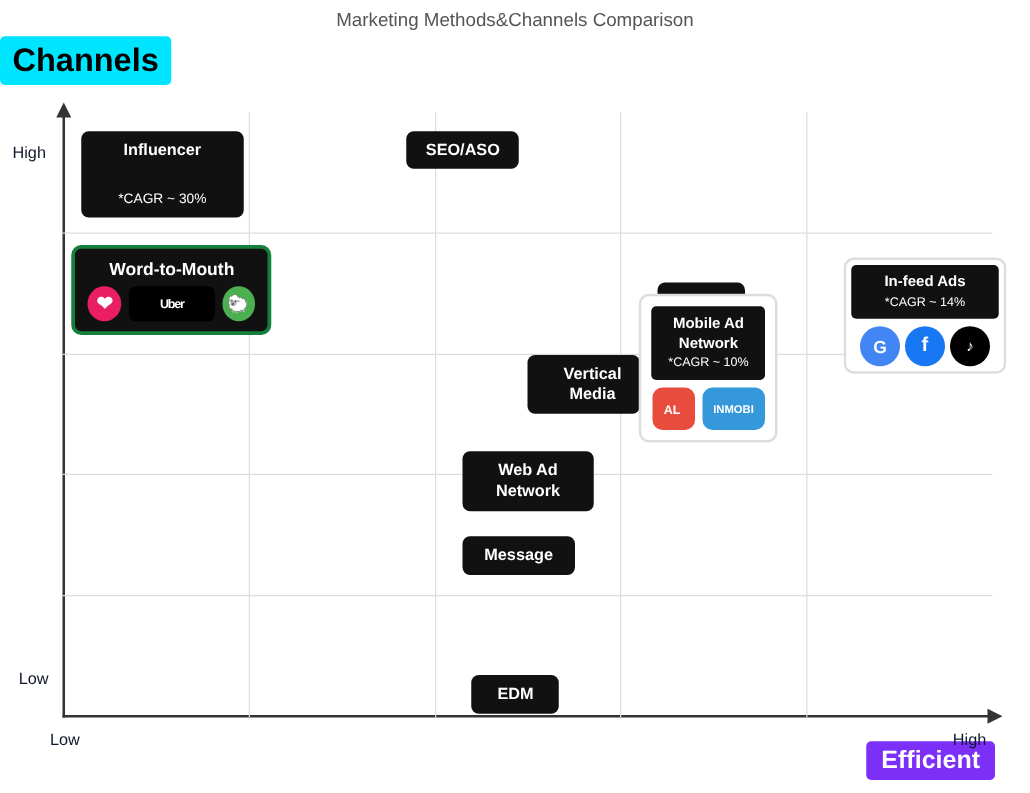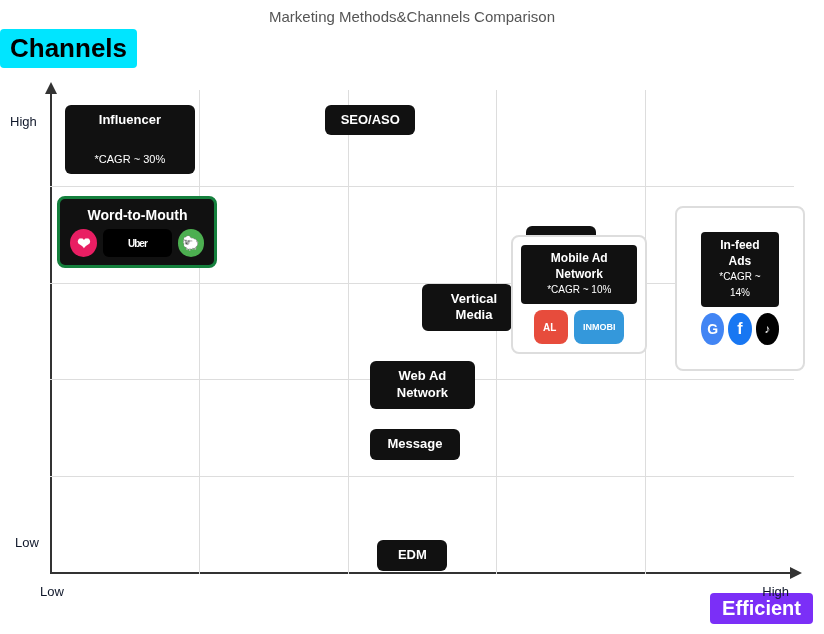--- a/index.html
+++ b/index.html
@@ -28,21 +28,21 @@
       color: #000;
       font-size: 26px;
       font-weight: bold;
       padding: 4px 10px;
       border-radius: 4px;
     }
 
     #efficient-label {
       position: absolute;
       bottom: 10px;
-      right: 11px;
+      right: 28px;
       background: #7b2ff7;
       color: #fff;
       font-size: 20px;
       font-weight: bold;
       padding: 4px 12px;
       border-radius: 4px;
       text-align: center;
     }
 
     #chart-area {
@@ -195,21 +195,21 @@
       align-items: center;
       justify-content: center;
       gap: 6px;
     }
 
     .infeed-box {
       position: absolute;
       background: #fff;
       border: 2px solid #ddd;
       border-radius: 8px;
-      padding: 24px;
+      padding: 4px;
       text-align: center;
     }
     .infeed-box .title-bar {
       background: #111;
       color: #fff;
       font-size: 12px;
       font-weight: bold;
       padding: 6px 8px;
       border-radius: 4px;
       margin-bottom: 6px;
@@ -290,21 +290,21 @@
   </div>
 
   <div class="chart-item" style="left: 64%; top: 28%; width: 70px;">
     <span>SEM</span>
   </div>
 
   <div class="chart-item" style="left: 50%; top: 40%; width: 90px; text-align:center;padding-left:24px;">
     <span>Vertical<br>Media</span>
   </div>
 
-  <div class="mobile-ad-box" style="left: 62%; top: 30%; width: 136px;">
+  <div class="mobile-ad-box" style="left: 62%; top: 30%; width: 111px;">
     <div class="title-bar">
       <span>Mobile Ad
 Network</span><br>
       <span style="font-size:10px; font-weight:normal;">*CAGR ~ 10%</span>
     </div>
     <div class="icons">
 
       <div class="icon-rounded" style="background: #e74c3c; width:34px; height:34px; font-size:10px; border-radius:8px;">
         <svg width="20" height="20" viewBox="0 0 20 20">
             <text x="2" y="14" font-size="10" fill="white" font-weight="bold">AL</text>

